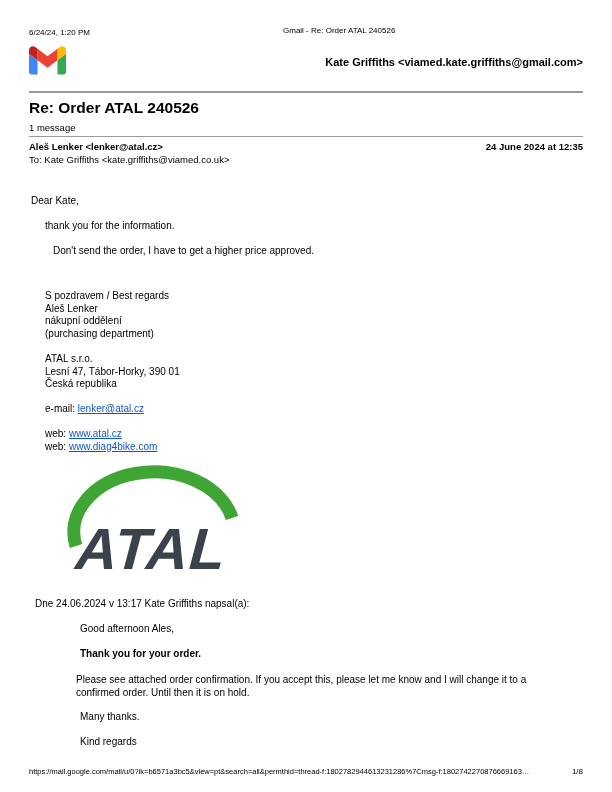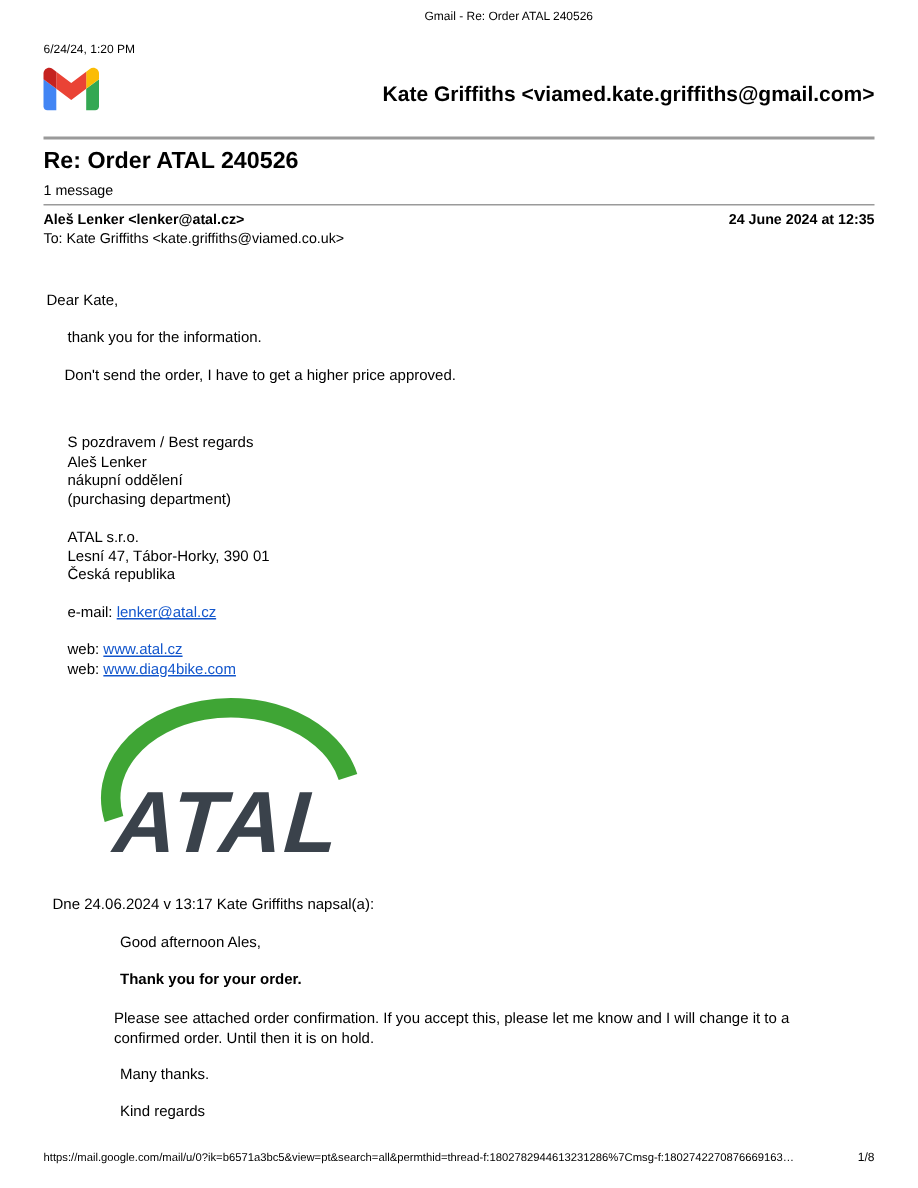--- a/index.html
+++ b/index.html
@@ -8,47 +8,47 @@
     background: #ffffff;
     font-family: "Liberation Sans", sans-serif;
     color: #000;
     position: relative;
     overflow: hidden;
   }
   .abs { position: absolute; }
 
   
   .ph-date  { left: 29px; top: 28px; font-size: 8px; }
-  .ph-title { left: 283px; top: 6px; font-size: 8px; }
+  .ph-title { left: 283px; top: 26px; font-size: 8px; }
   .footer-url  { left: 29px; top: 767px; font-size: 7.5px; color: #000; max-width: 520px; white-space: nowrap; overflow: hidden; }
   .footer-page { right: 29px; top: 767px; font-size: 8px; }
 
   
   .gmail-row { left: 29px; right: 29px; top: 44px; height: 36px;
                display: flex; justify-content: space-between; align-items: center; }
   .gmail-logo { display: flex; align-items: center; gap: 9px; }
   .gmail-logo svg { width: 37px; height: 29px; overflow: visible; }
   .gmail-word { font-size: 29px; color: #5f6368; letter-spacing: -0.5px; margin-top: -3px; }
-  .account { font-size: 14px; font-weight: bold; }
+  .account { font-size: 11px; font-weight: bold; }
 
   .rule-top { left: 29px; right: 29px; top: 91px; border-top: 2px solid #9a9a9a; }
   .rule-mid { left: 29px; right: 29px; top: 136px; border-top: 1px solid #9a9a9a; }
 
   .subject-block { left: 29px; top: 99px; }
   .subject-block h1 { margin: 0; font-size: 15.5px; font-weight: bold; }
   .msg-count { font-size: 9.5px; margin-top: 5px; }
 
   .from-row { left: 29px; right: 29px; top: 141px; display: flex; justify-content: space-between;
               font-size: 9.5px; font-weight: bold; }
   .to-row { left: 29px; top: 153.5px; font-size: 9.5px; }
 
   .btxt { font-size: 10px; line-height: 12.5px; }
   .p1 { left: 31px; top: 195px; text-align: right; }
   .p2 { left: 45px; top: 220px; }
-  .p3 { left: 43px; top: 245px; }
+  .p3 { left: 53px; top: 245px; }
   .sig1 { left: 45px; top: 290px; }
   .sig2 { left: 45px; top: 353px; }
   .sig-email { left: 45px; top: 403px; }
   .sig-web { left: 45px; top: 428px; }
   .link { color: #1155cc; text-decoration: underline; cursor: pointer; }
 
   
   .atal-logo { left: 62px; top: 474px; width: 230px; height: 108px; }
   .atal-arc { position: absolute; left: 0; top: 0; width: 190px; height: 84px; overflow: visible; }
   .atal-text { position: absolute; left: 14px; top: 46px;

